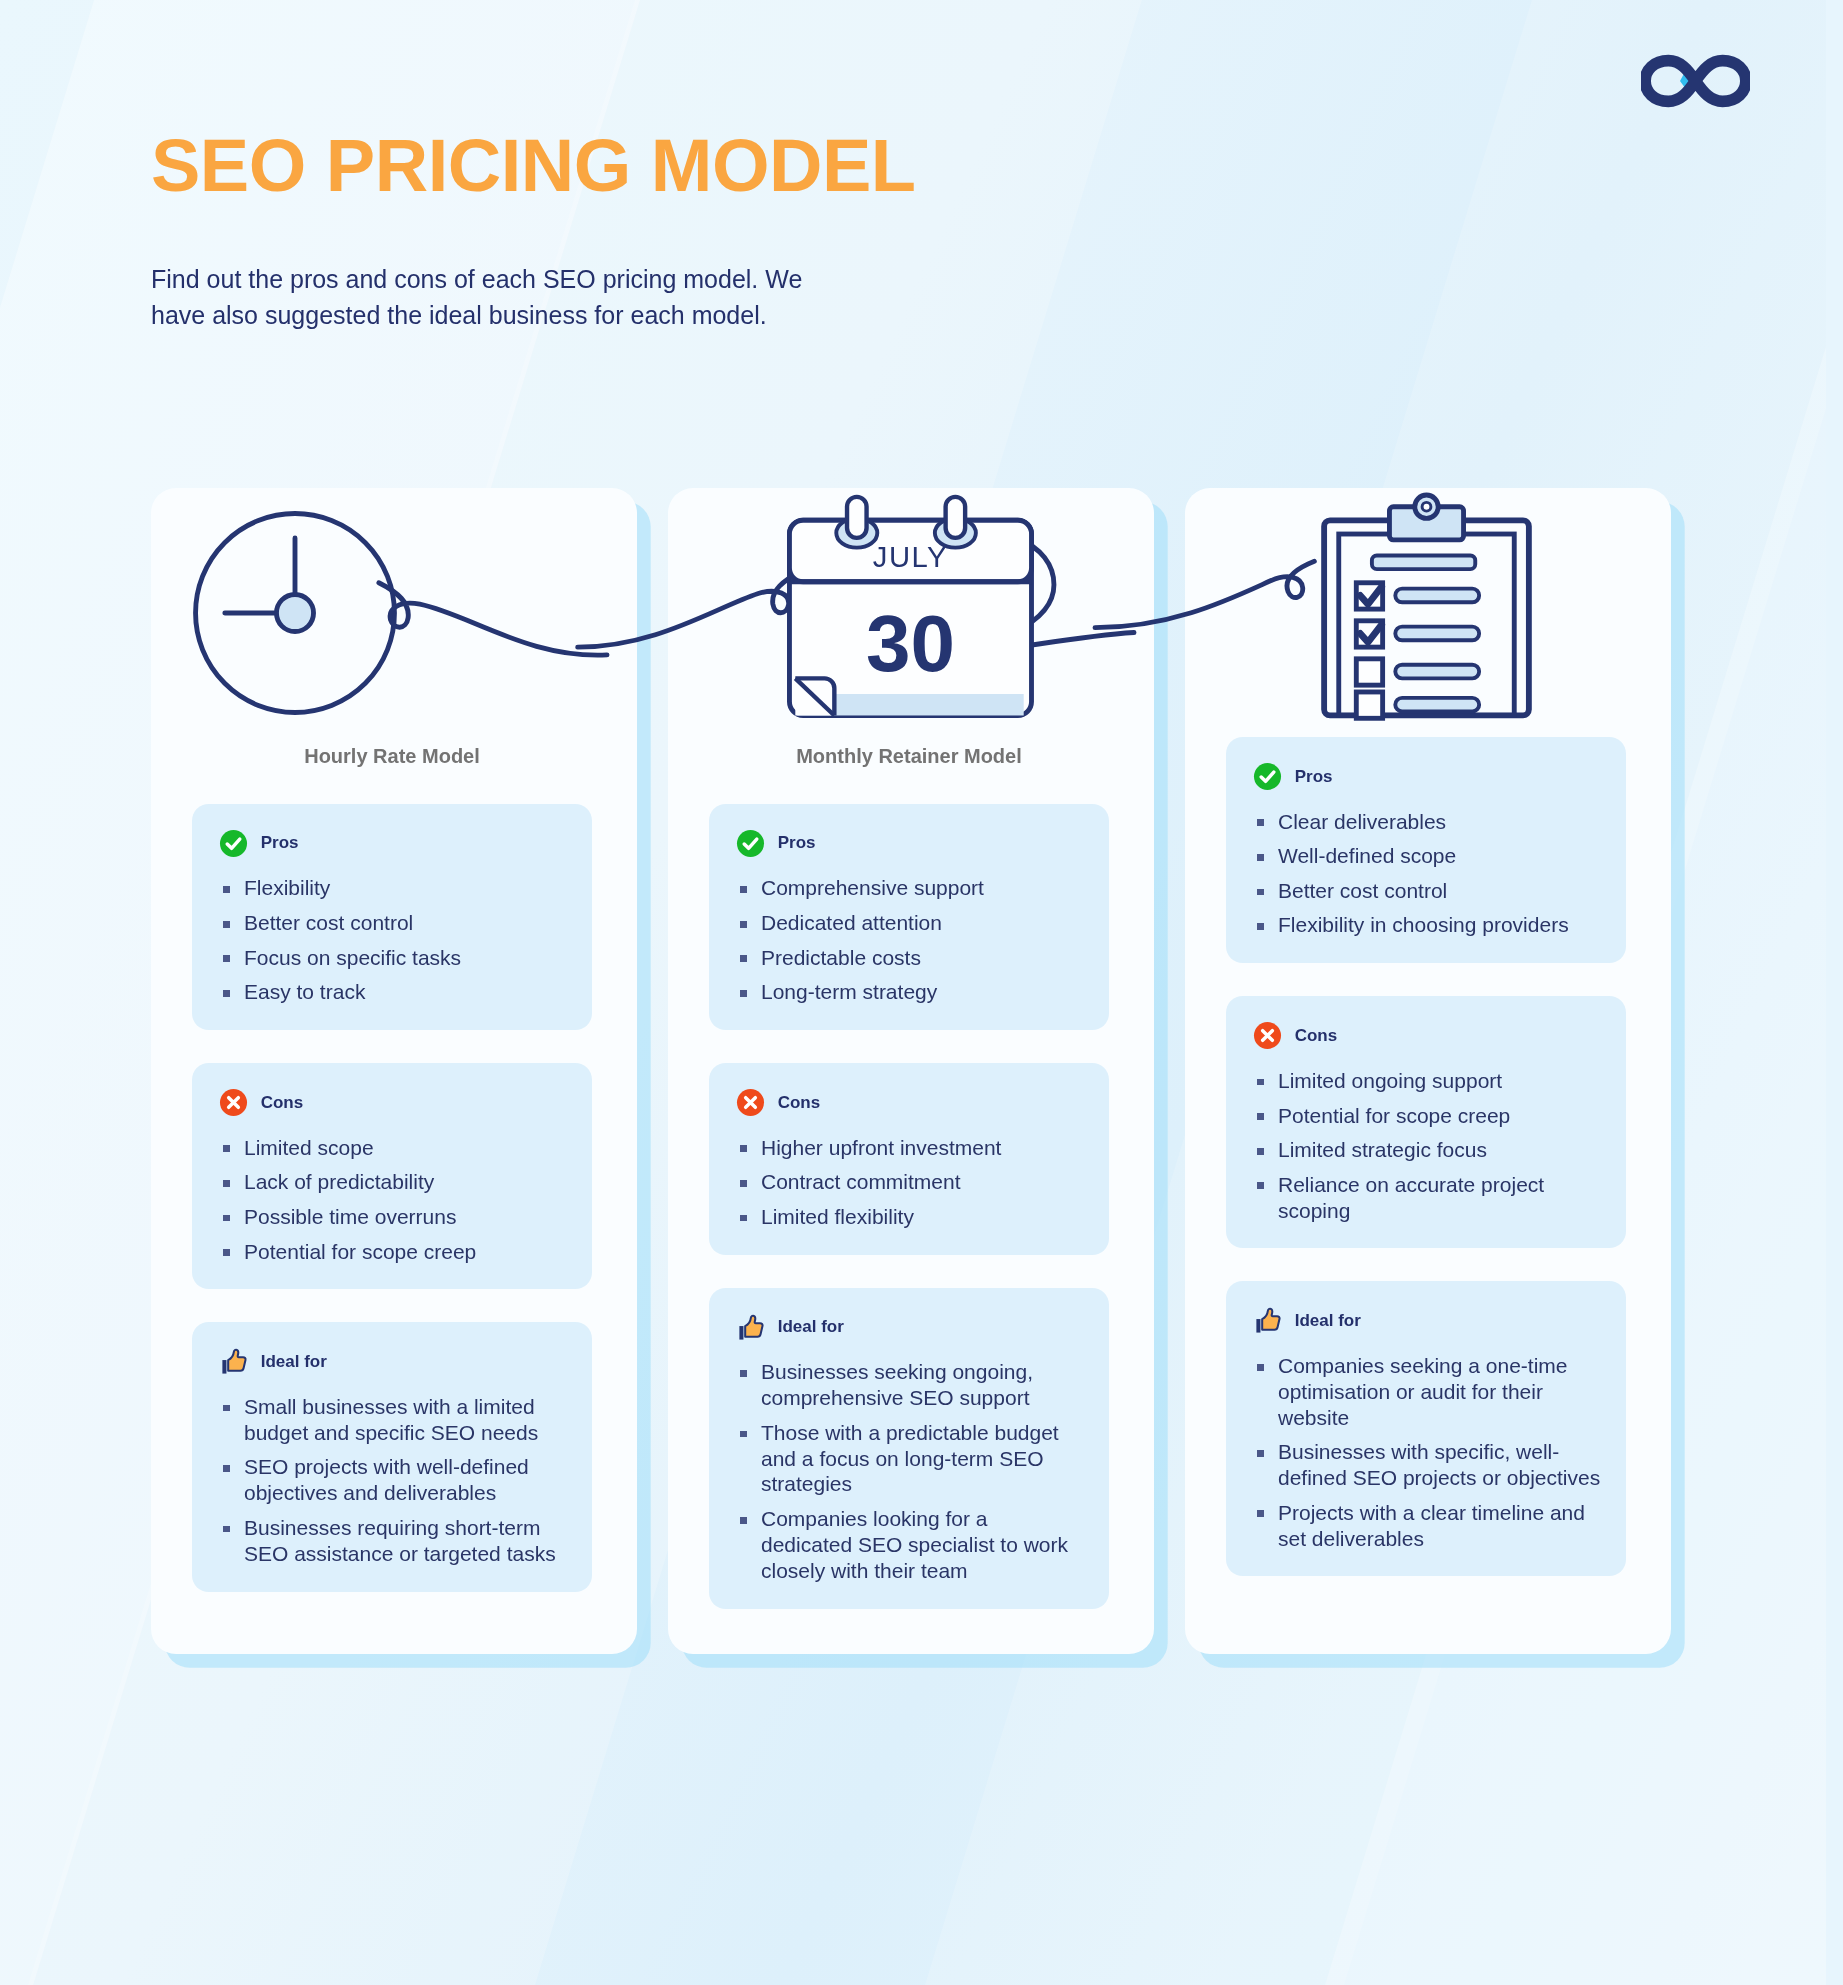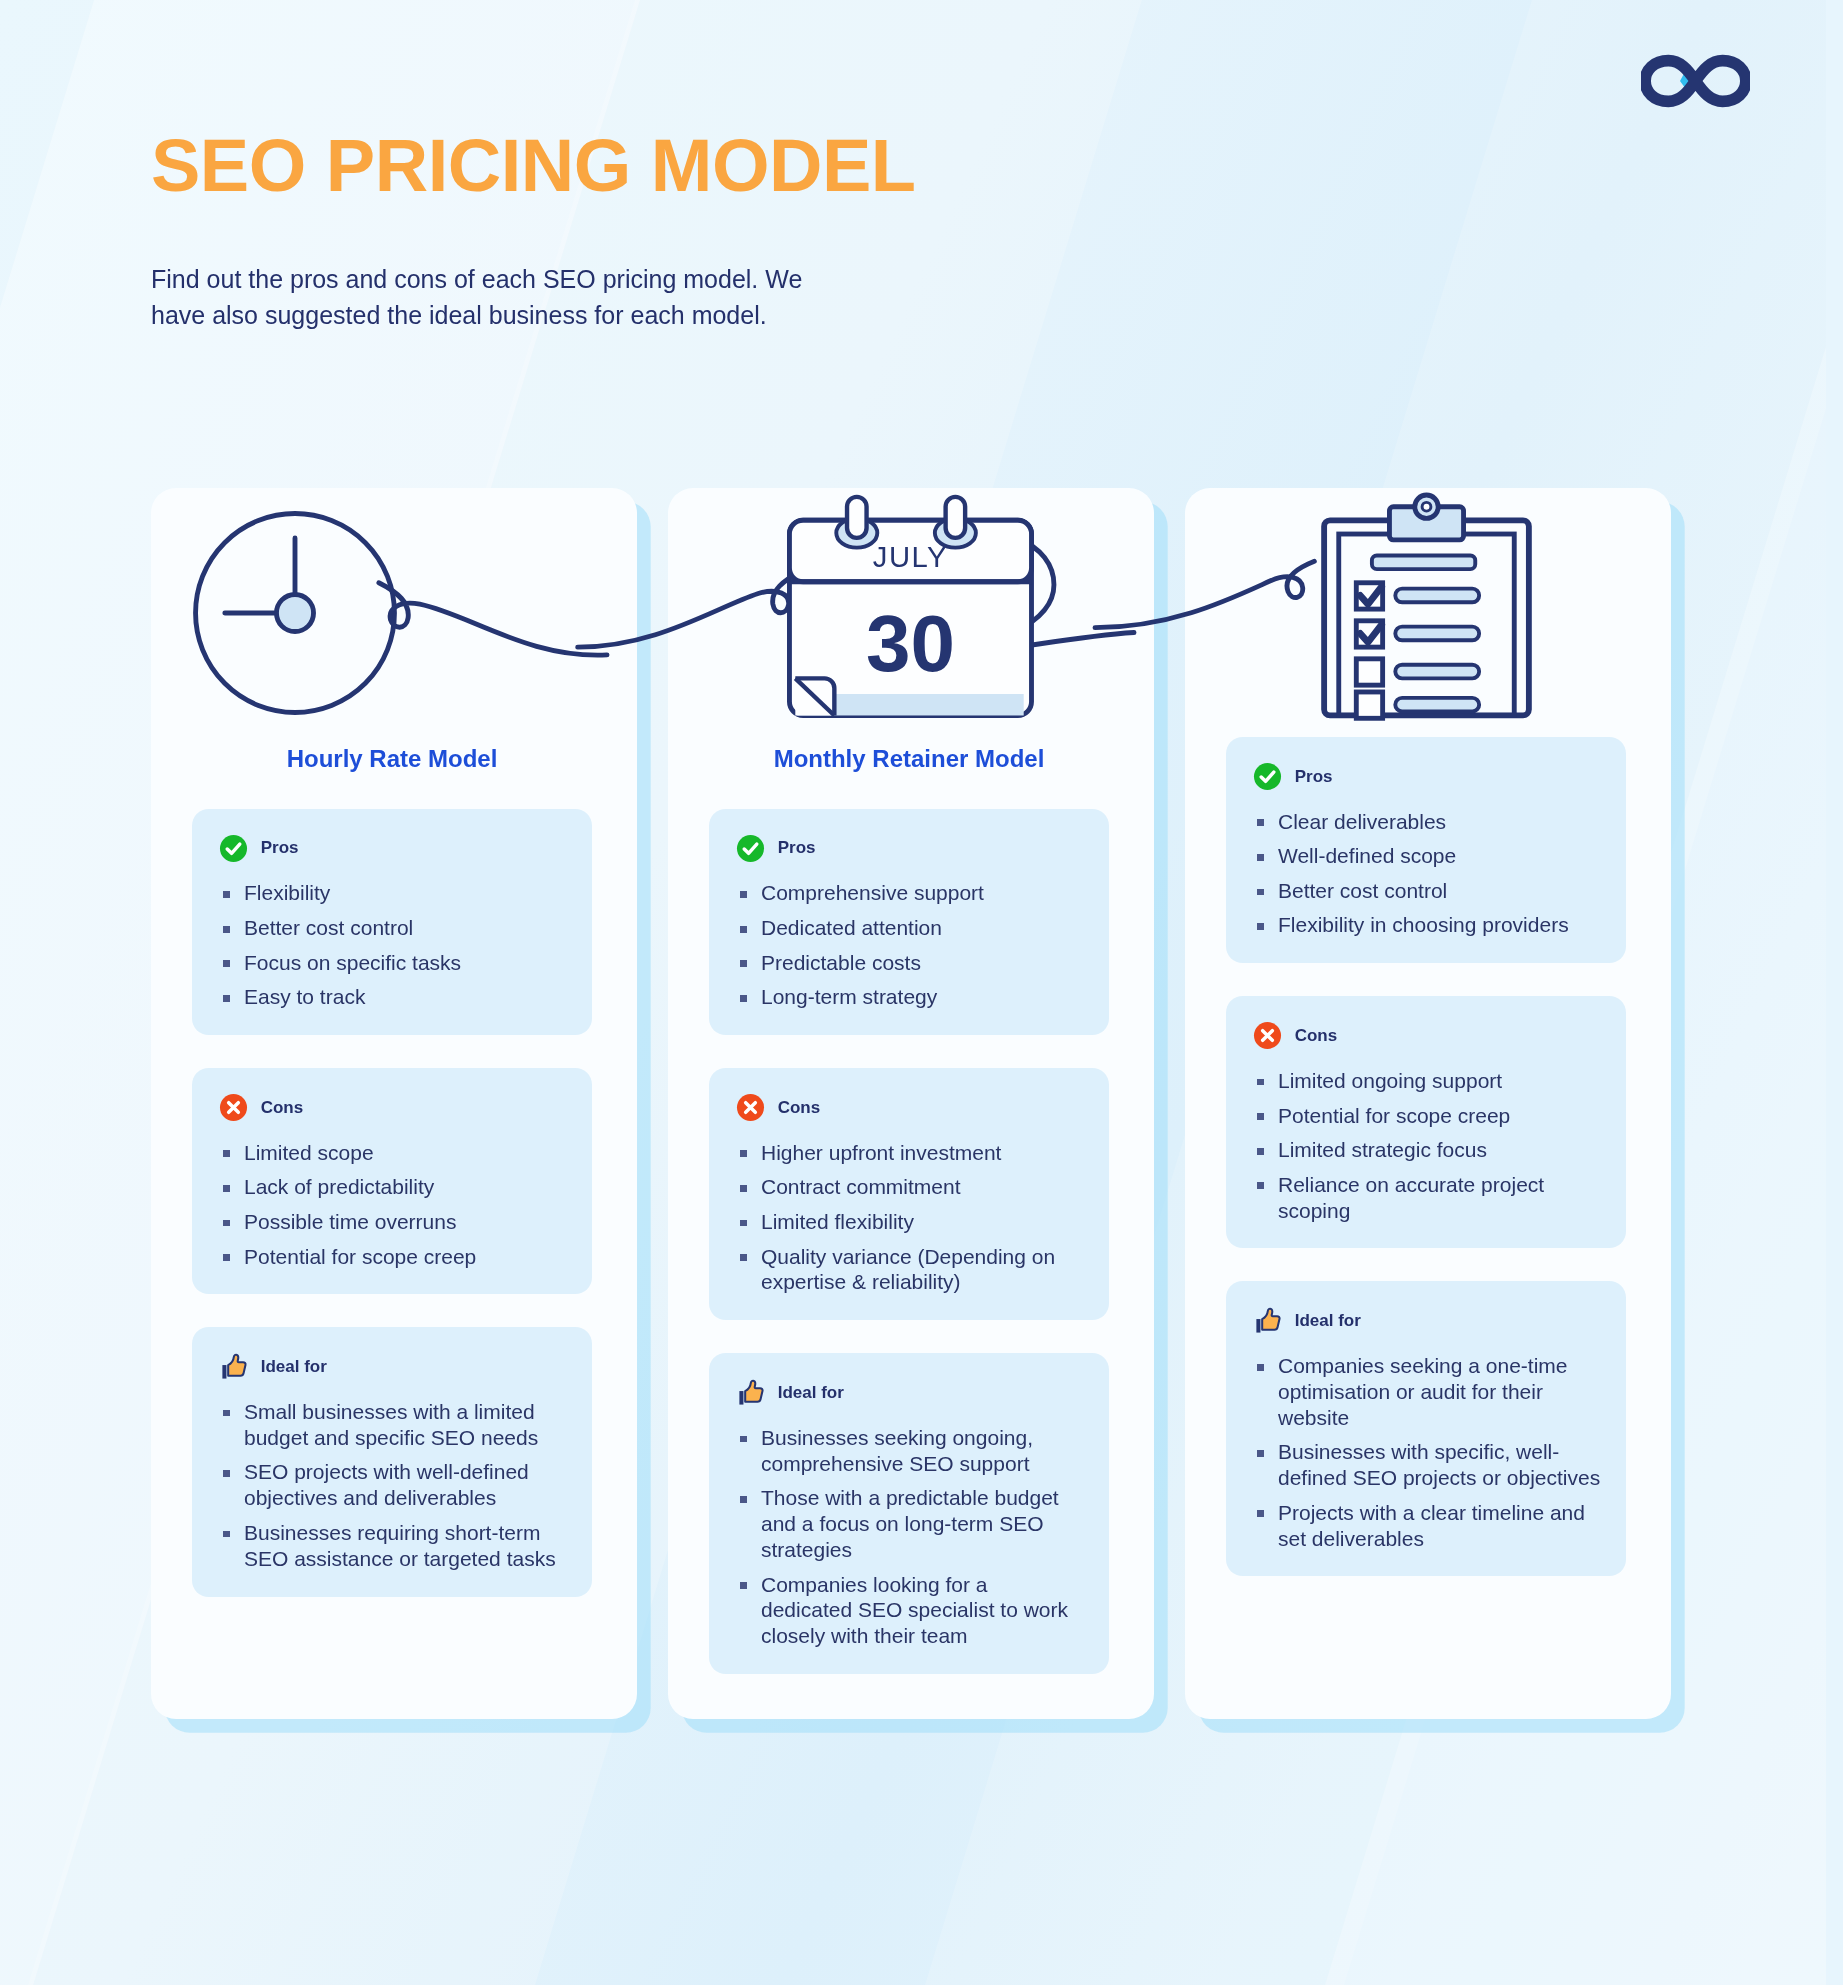--- a/index.html
+++ b/index.html
@@ -86,23 +86,23 @@
     height: 249px;
     display: flex;
     align-items: center;
     justify-content: center;
     overflow: visible;
   }
   .icon-area svg { overflow: visible; }
 
   .model-title {
     text-align: center;
-    font-size: 24px;
+    font-size: 20px;
     font-weight: bold;
-    color: #1d4ed8;
+    color: #737373;
     margin-top: 7.8px;
     margin-bottom: 36px;
   }
 
   .section {
     margin: 0 41px 33px 41px;
     background: #ddf0fc;
     border-radius: 16.6px;
     padding: 25px 25px 25px 27px;
   }
@@ -270,21 +270,20 @@
           <svg class="sh-icon" viewBox="0 0 30 30">
             <circle cx="15" cy="15" r="14" fill="#ef4a1b"></circle>
             <path d="M10 10 L20 20 M20 10 L10 20" fill="none" stroke="#ffffff" stroke-width="3.6" stroke-linecap="round"></path>
           </svg>
           <span class="sh-label">Cons</span>
         </div>
         <ul class="items">
           <li>Higher upfront investment</li>
           <li>Contract commitment</li>
           <li>Limited flexibility</li>
-          <li>Quality variance (Depending on expertise &amp; reliability)</li>
         </ul>
       </div>
 
       <div class="section">
         <div class="section-head">
           <svg class="sh-icon" viewBox="0 0 30 30">
             <path d="M3.5 13.5 h4.2 v14 h-4.2 z" fill="#253571"></path>
             <path d="M9.5 13.5 c3.2 -1.6 5.4 -4.4 5.8 -8.2 c0.2 -2.2 2.4 -3.2 3.8 -2 c1.3 1.1 1 3.3 0.3 5.6 c-0.3 1.1 0.2 1.6 1.1 1.6 h4.4 c1.7 0 2.9 1.4 2.5 3 l-2 8.4 c-0.35 1.5 -1.6 2.6 -3.2 2.6 H9.5 z" fill="#fbb24e" stroke="#253571" stroke-width="2.1" stroke-linejoin="round"></path>
           </svg>
           <span class="sh-label">Ideal for</span>

